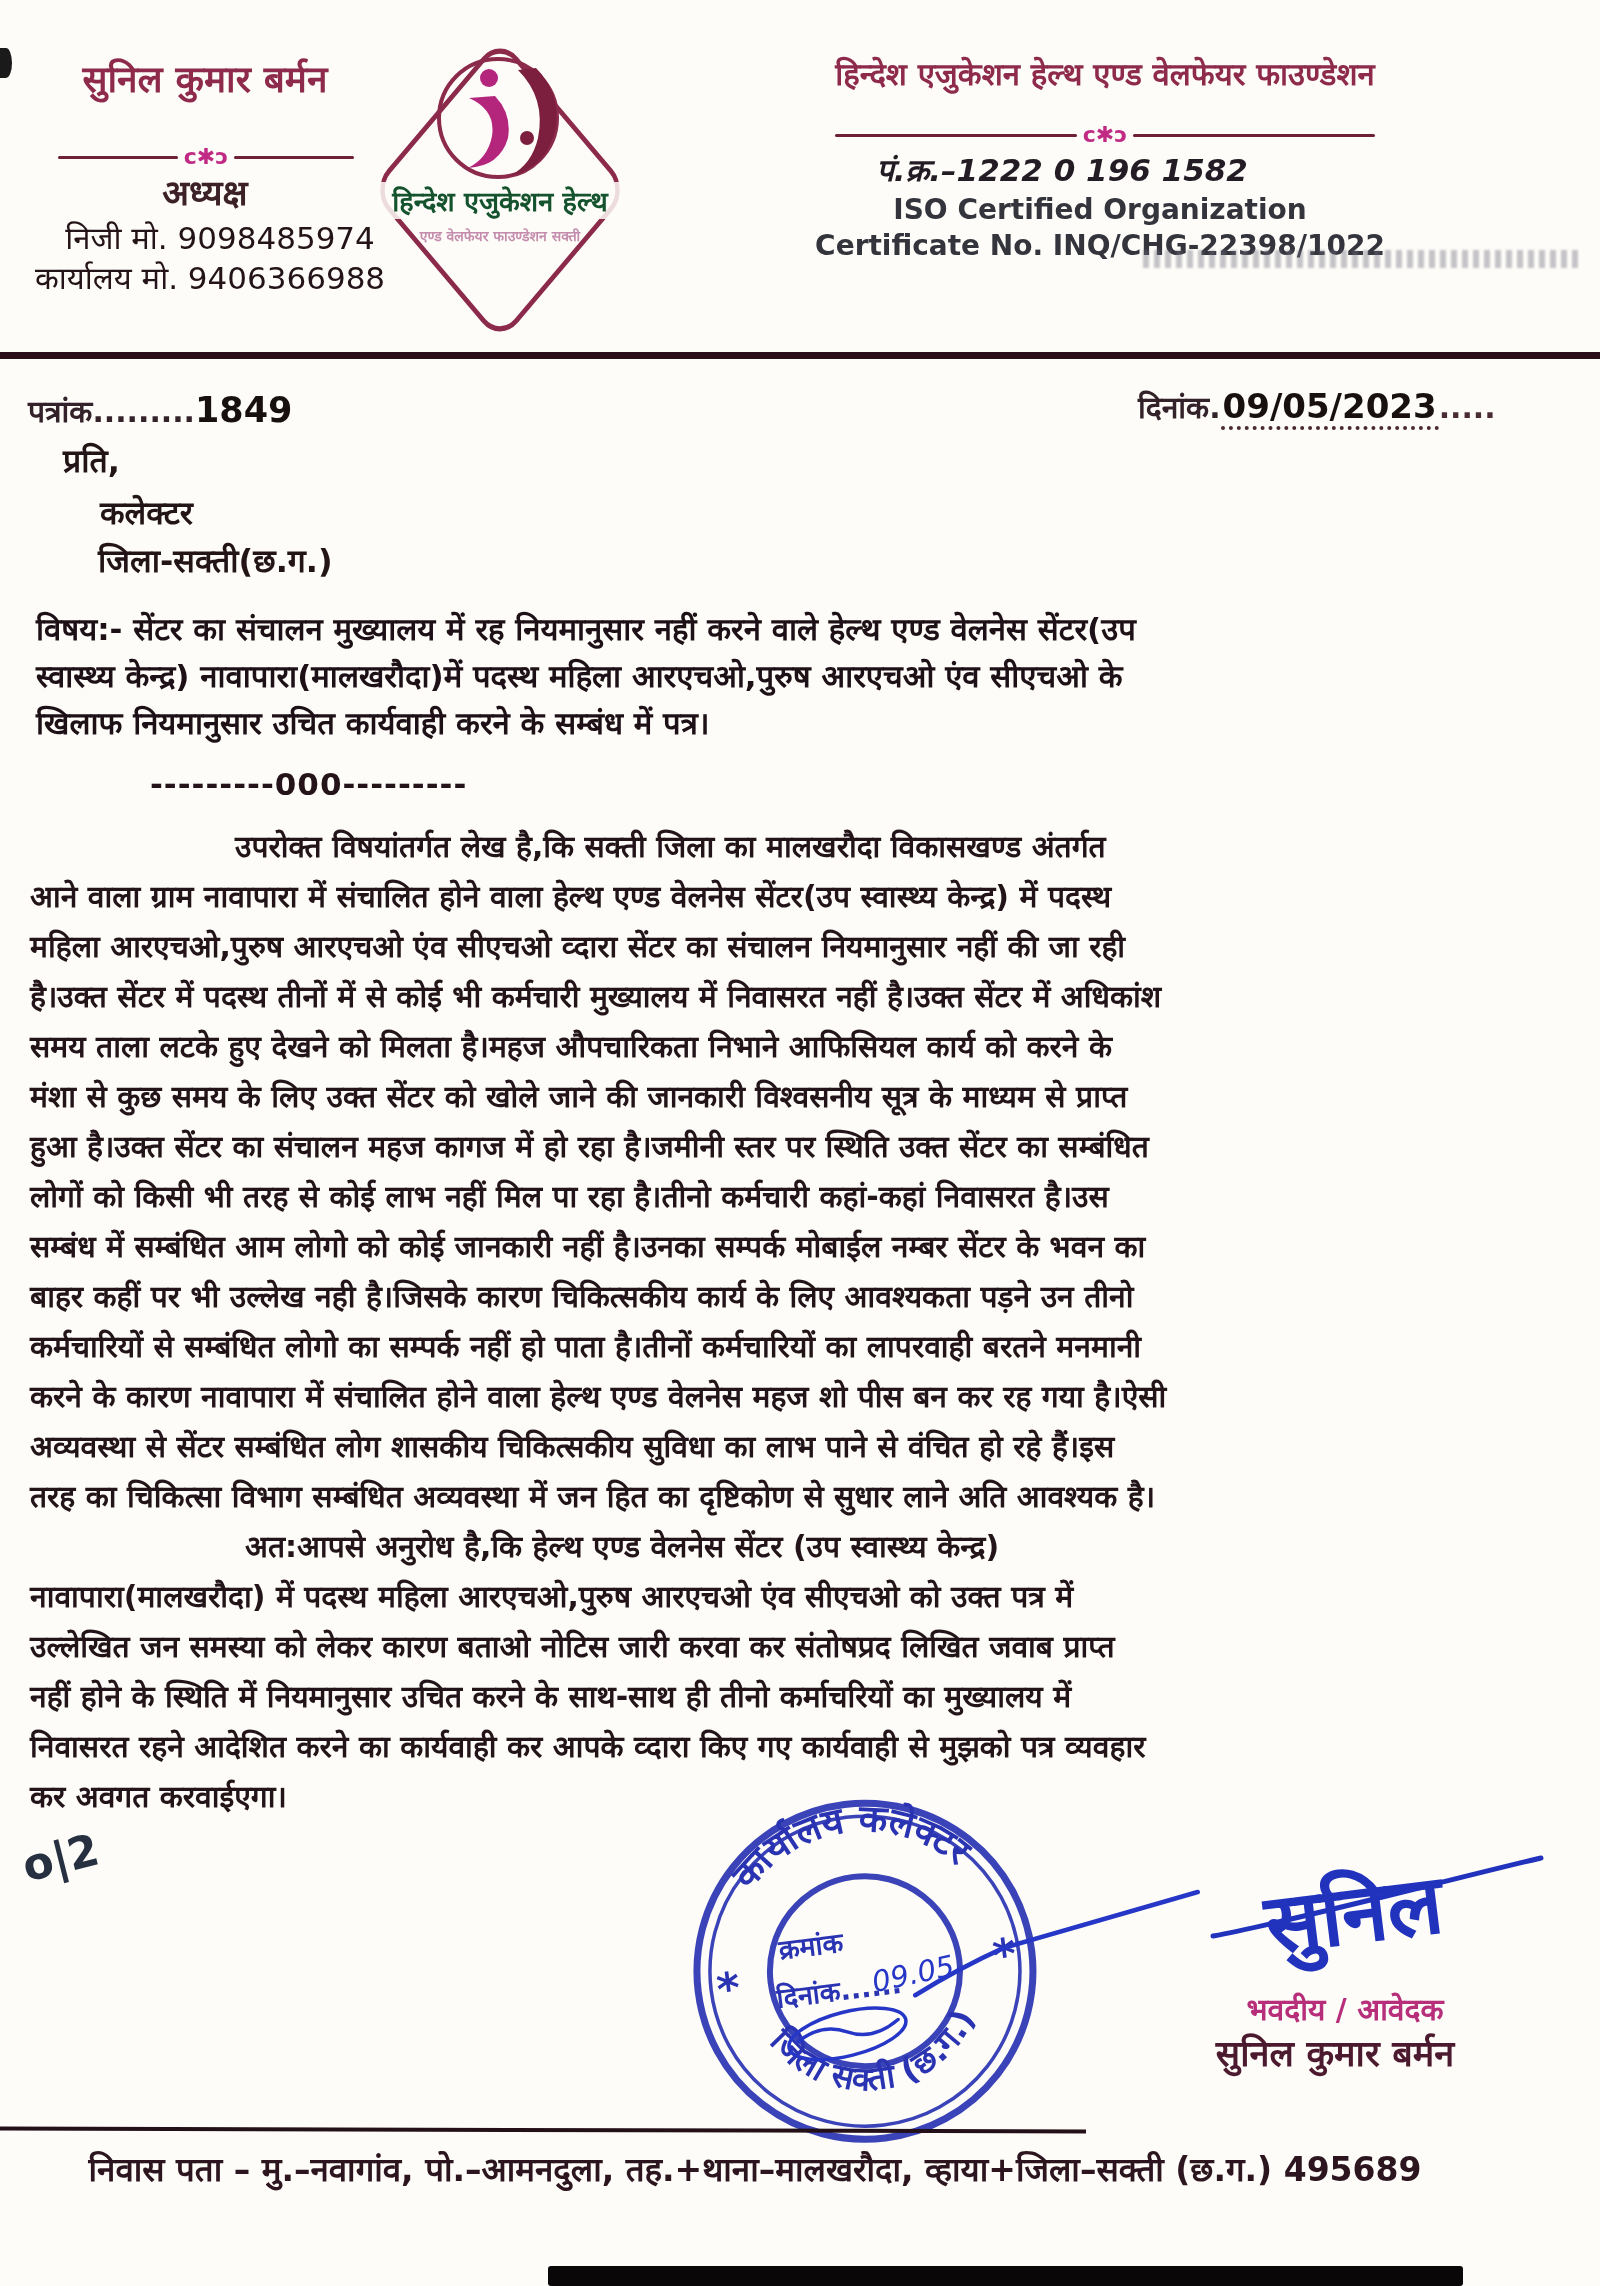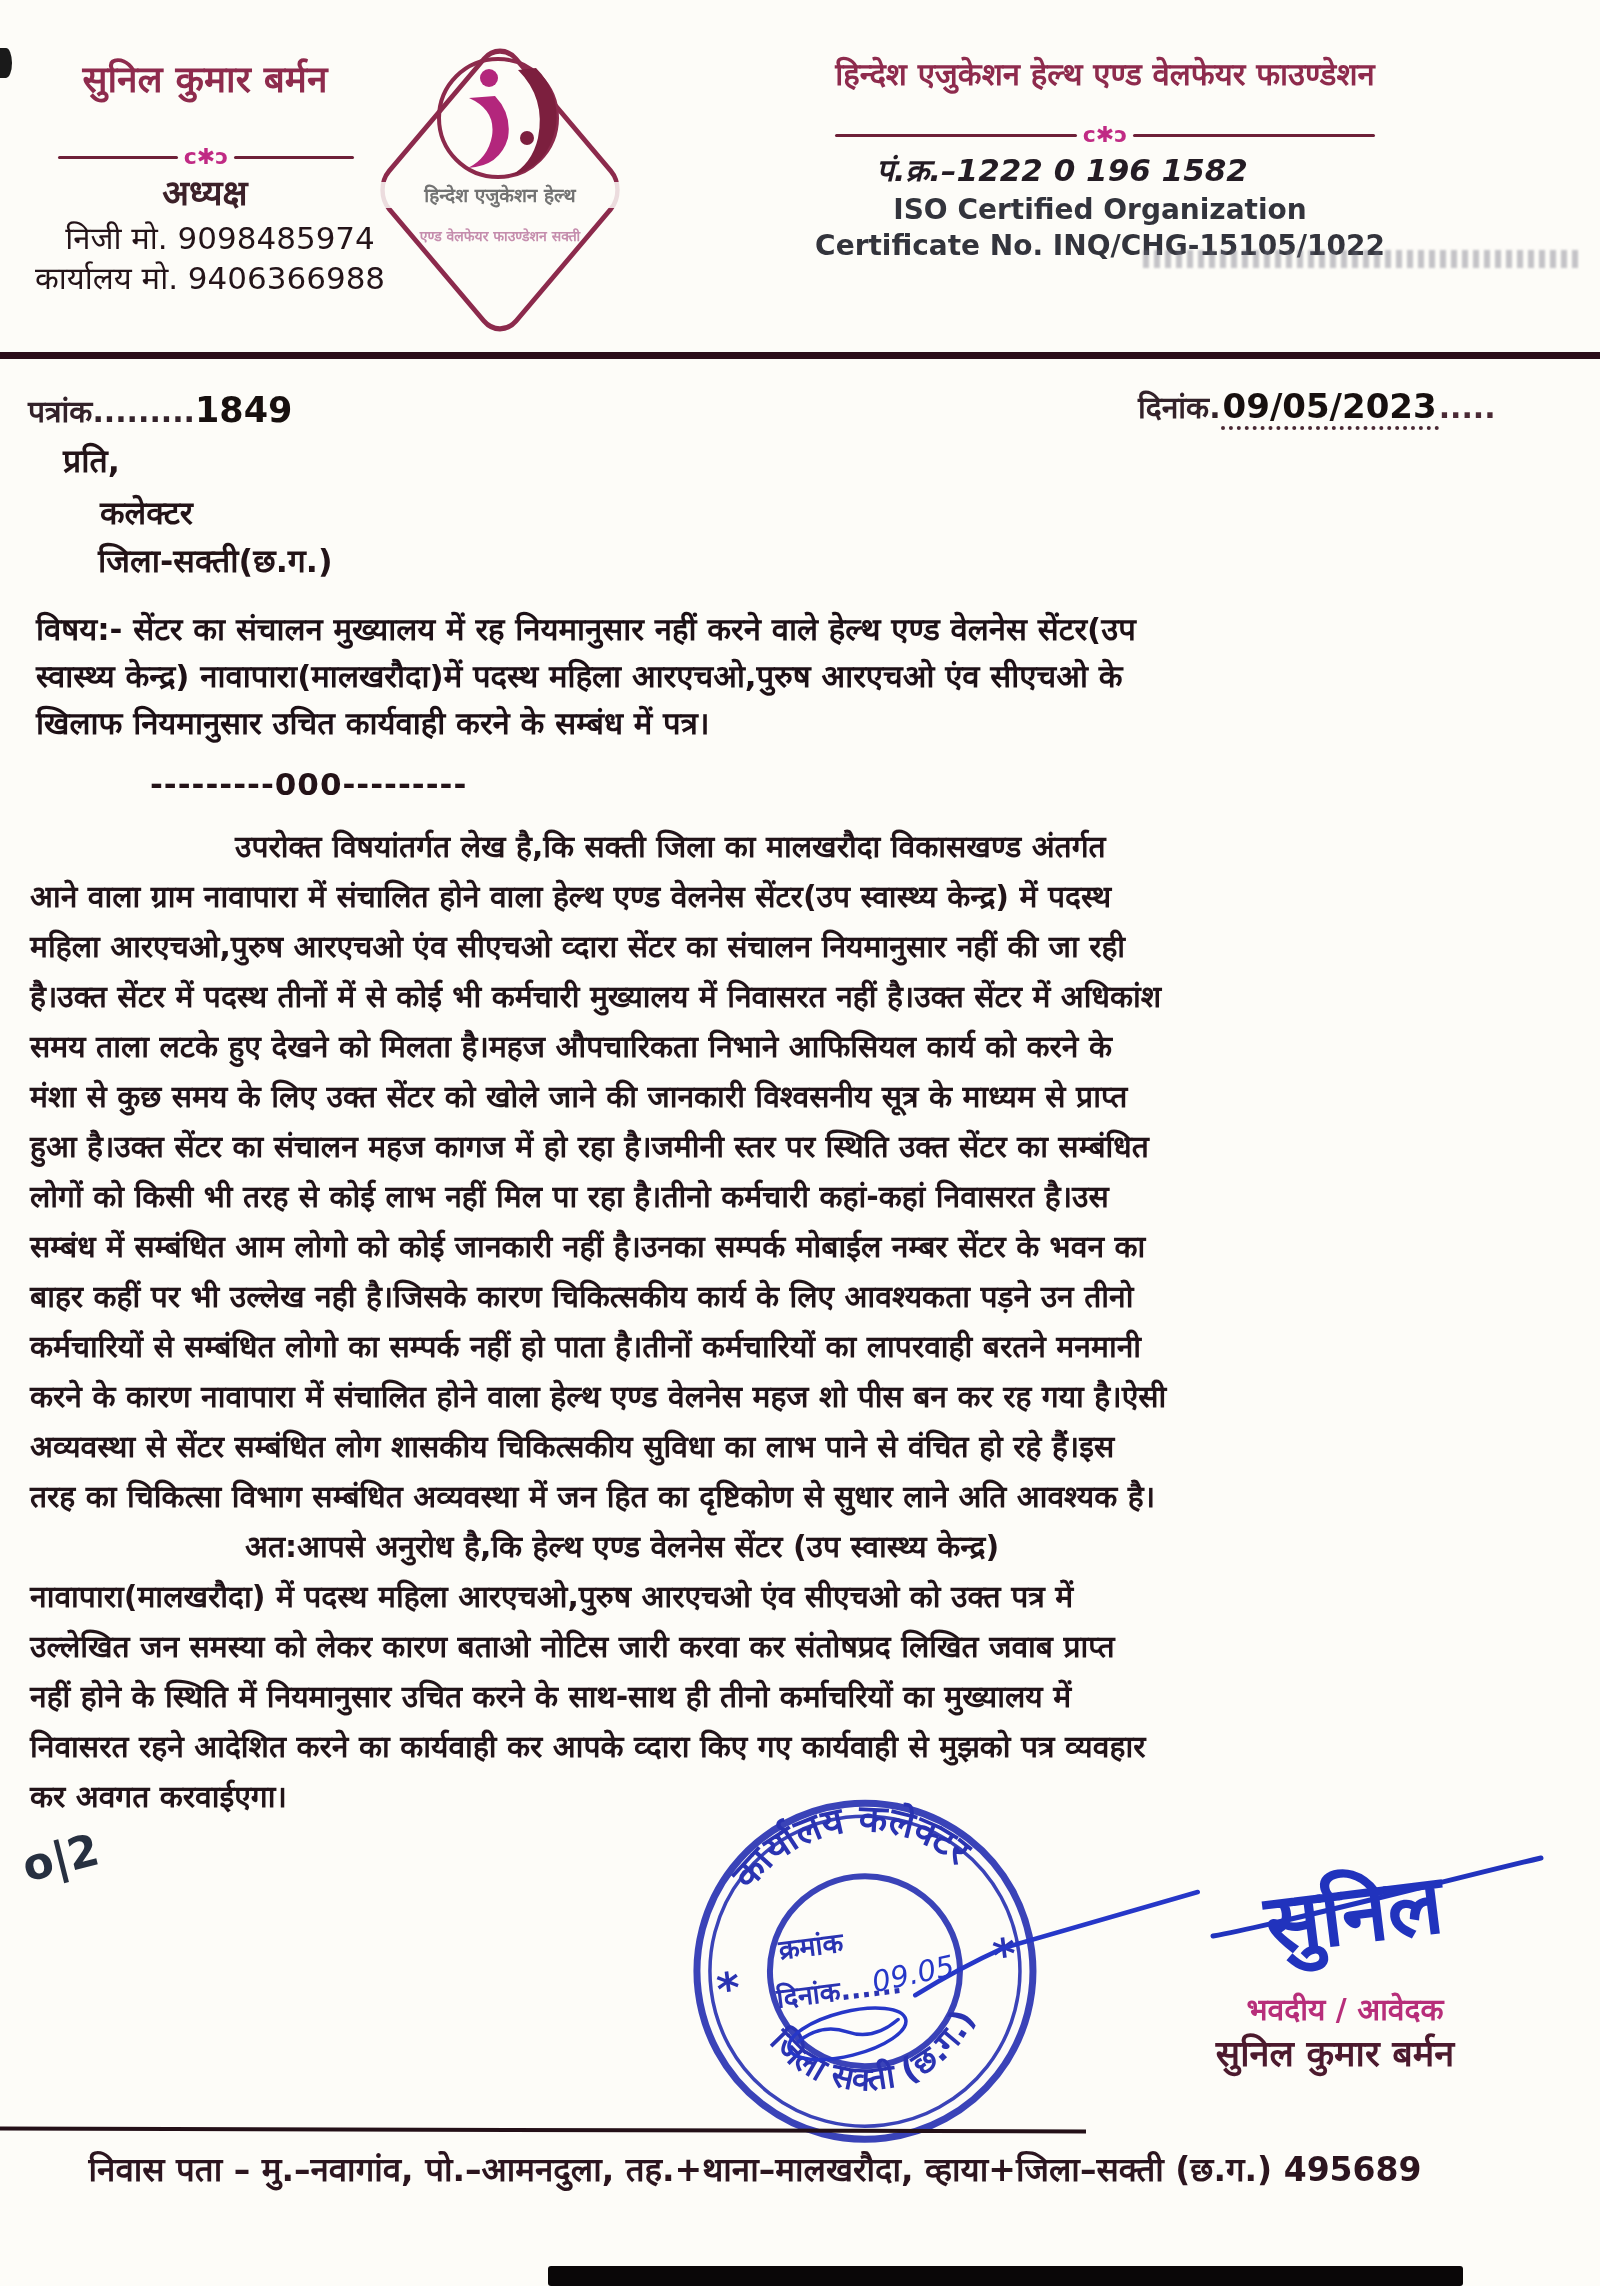--- a/index.html
+++ b/index.html
@@ -43,32 +43,32 @@
   <svg class="abs" style="left:350px;top:20px;" width="300" height="335" viewBox="0 0 300 335">
     <g transform="translate(150,170) scale(0.88,1.04) rotate(45)">
       <rect x="-102" y="-102" width="204" height="204" rx="26" fill="none" stroke="#8c2a4c" stroke-width="5"></rect>
     </g>
     <circle cx="148" cy="98" r="59" fill="none" stroke="#8c2a4c" stroke-width="4"></circle>
     <circle cx="139" cy="58" r="9" fill="#b3267c"></circle>
     <path d="M119 78 Q146 90 142 116 Q138 138 118 148 Q150 146 158 118 Q162 94 145 76 Z" fill="#b3267c"></path>
     <circle cx="177" cy="118" r="7" fill="#7c1f3e"></circle>
     <path d="M168 50 Q196 78 188 118 Q182 144 160 156 Q198 148 206 106 Q210 72 186 48 Z" fill="#7c1f3e"></path>
   </svg>
-  <div class="abs center" style="left:348px;top:182px;width:304px;font-size:19px;font-weight:bold;color:#737373;background:rgba(253,252,248,.85);">हिन्देश एजुकेशन हेल्थ</div>
+  <div class="abs center" style="left:348px;top:182px;width:304px;font-size:27px;font-weight:bold;color:#14532d;background:rgba(253,252,248,.85);">हिन्देश एजुकेशन हेल्थ</div>
   <div class="abs center" style="left:360px;top:226px;width:280px;font-size:14px;font-weight:bold;color:#a0447c;opacity:.6;filter:blur(.7px);">एण्ड वेलफेयर फाउण्डेशन सक्ती</div>
 
   <div class="abs center org-name" style="left:630px;top:52px;width:950px;">हिन्देश एजुकेशन हेल्थ एण्ड वेलफेयर फाउण्डेशन</div>
   <div class="abs orn" style="left:835px;top:124px;width:540px;">
     <span class="orn-line"></span>
     <span class="orn-glyph">c✱ɔ</span>
     <span class="orn-line"></span>
   </div>
   <div class="abs center org-reg" style="left:662px;top:148px;width:800px;font-style:italic;">पं.क्र.–1222 0 196 1582</div>
   <div class="abs center org-iso" style="left:700px;top:192px;width:800px;">ISO Certified Organization</div>
-  <div class="abs center org-iso" style="left:700px;top:228px;width:800px;">Certificate No. INQ/CHG-15105/1022</div>
+  <div class="abs center org-iso" style="left:700px;top:228px;width:800px;">Certificate No. INQ/CHG-22398/1022</div>
   <div class="abs blur-strip" style="left:1143px;top:250px;width:440px;height:18px;"></div>
 
   <div class="abs" style="left:0;top:352px;width:1600px;height:7px;background:#2b0d1a;"></div>
 
   <div class="abs meta" style="left:28px;top:390px;">
     <span>पत्रांक</span><span>.........</span><span style="font-size:35px;color:#17100f;">1849</span>
   </div>
   <div class="abs meta" style="left:1138px;top:386px;">
     <span>दिनांक.</span><span style="font-size:34px;color:#17100f;border-bottom:4px dotted #4a2a35;padding:0 2px;">09/05/2023</span><span style="color:#4a2a35;">.....</span>
   </div>

